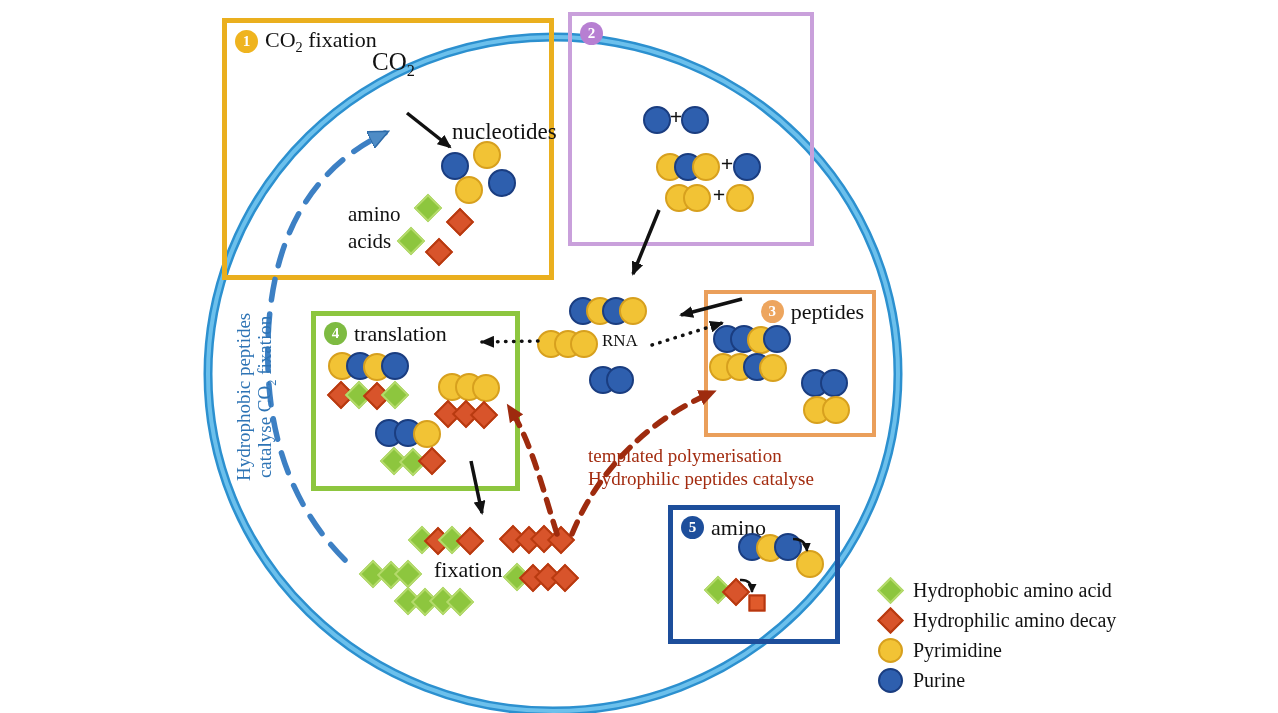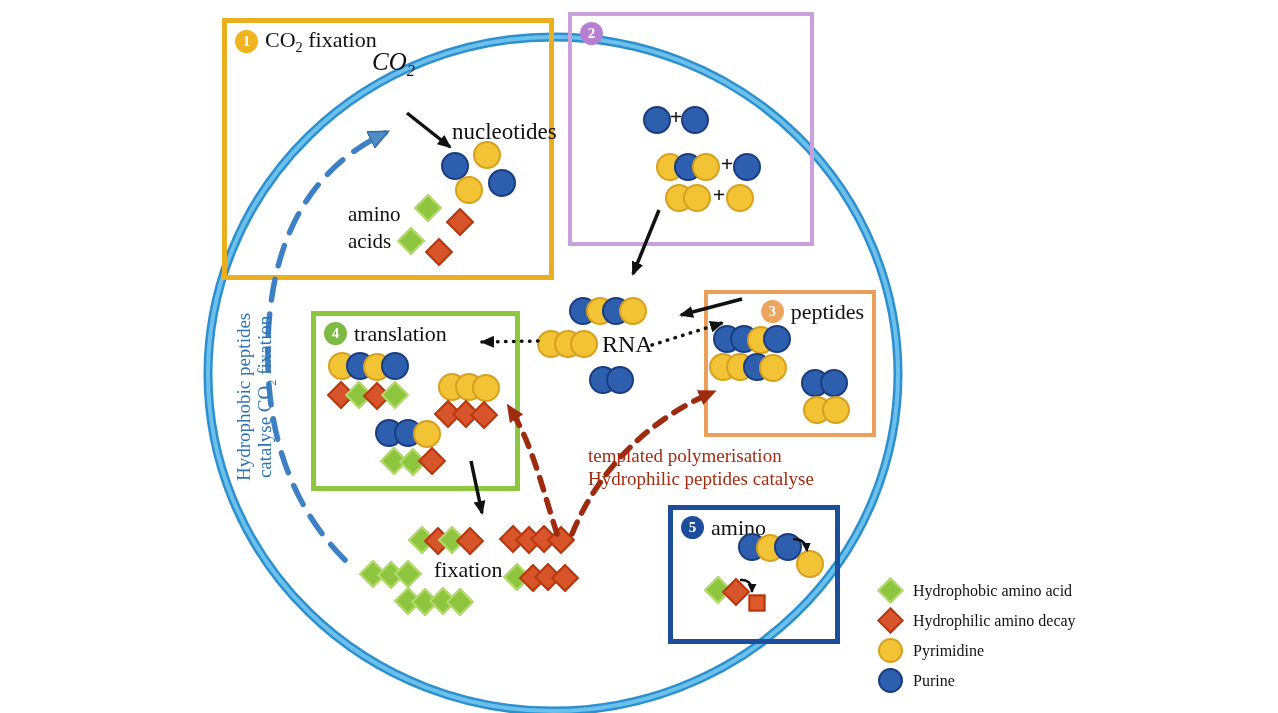--- a/index.html
+++ b/index.html
@@ -23,21 +23,21 @@
   .shape-plus{font-size:22px;font-weight:bold;color:#111;transform:translate(-50%,-56%);}
   .label{position:absolute;z-index:6;white-space:nowrap;}
   sub{font-size:0.65em;}
   #blue-note{
     position:absolute;left:160px;top:372px;width:196px;z-index:6;
     transform:rotate(-90deg);transform-origin:center;
     color:#2E74B5;font-size:19px;line-height:21px;text-align:center;white-space:nowrap;
   }
   #red-note{color:#A32C10;font-size:19px;line-height:23px;}
   #legend{position:absolute;left:876px;top:577px;z-index:6;display:flex;flex-direction:column;gap:3px;}
-  .legend-row{display:flex;align-items:center;gap:9px;height:27px;font-size:16px;}
+  .legend-row{display:flex;align-items:center;gap:9px;height:27px;font-size:20px;}
   .legend-swatch{width:28px;height:27px;display:flex;align-items:center;justify-content:center;flex:0 0 auto;}
   .legend-diamond{width:19px;height:19px;transform:rotate(45deg);box-sizing:border-box;}
   .legend-circle{width:25px;height:25px;border-radius:50%;box-sizing:border-box;}
   .lg-g{background:#8DC63E;border:2px solid #B4DA6B;}
   .lg-r{background:#D8542B;border:2px solid #B83A10;}
   .lg-b{background:#2E5FAE;border:2px solid #1A3D80;}
   .lg-y{background:#F2C335;border:2px solid #D7A01E;}
 </style>
 </head>
 <body>
@@ -201,27 +201,27 @@
 
   <path d="M 793 539 Q 806 539 807 551" stroke="#111" stroke-width="2.5" fill="none" marker-end="url(#mk-black-sm)"></path>
   <path d="M 740 580 Q 752 579 752 592" stroke="#111" stroke-width="2.5" fill="none" marker-end="url(#mk-black-sm)"></path>
 
   <path d="M 345 560 C 290 505 265 430 268 340 C 271 250 302 173 385 133" stroke="#3D80C4" stroke-width="5.5" fill="none" stroke-linecap="round" stroke-dasharray="21 14" marker-end="url(#mk-blue)"></path>
 
   <path d="M 557 534 C 541 483 531 441 509 407" stroke="#9E2B0E" stroke-width="5.5" fill="none" stroke-linecap="round" stroke-dasharray="13 10" marker-end="url(#mk-red)"></path>
   <path d="M 572 534 C 598 470 648 420 713 392" stroke="#9E2B0E" stroke-width="5.5" fill="none" stroke-linecap="round" stroke-dasharray="13 10" marker-end="url(#mk-red)"></path>
 </svg>
 
-<div class="label" style="left:372px;top:48px;font-size:25px;font-style:italic;"><span>CO</span><sub>2</sub></div>
+<div class="label" style="left:372px;top:48px;font-size:25px;"><span>CO</span><sub>2</sub></div>
 <div class="label" style="left:452px;top:119px;font-size:23px;">nucleotides</div>
 <div class="label" style="left:348px;top:201px;font-size:21px;line-height:27px;">
   <div>amino</div>
   <div>acids</div>
 </div>
-<div class="label" style="left:602px;top:331px;font-size:24px;">RNA</div>
+<div class="label" style="left:602px;top:331px;font-size:17px;">RNA</div>
 <div class="label" style="left:434px;top:557px;font-size:22px;">fixation</div>
 
 <div id="blue-note">
   <div>Hydrophobic peptides</div>
   <div><span>catalyse CO</span><sub>2</sub><span> fixation</span></div>
 </div>
 
 <div class="label" id="red-note" style="left:588px;top:444px;">
   <div>templated polymerisation</div>
   <div>Hydrophilic peptides catalyse</div>

